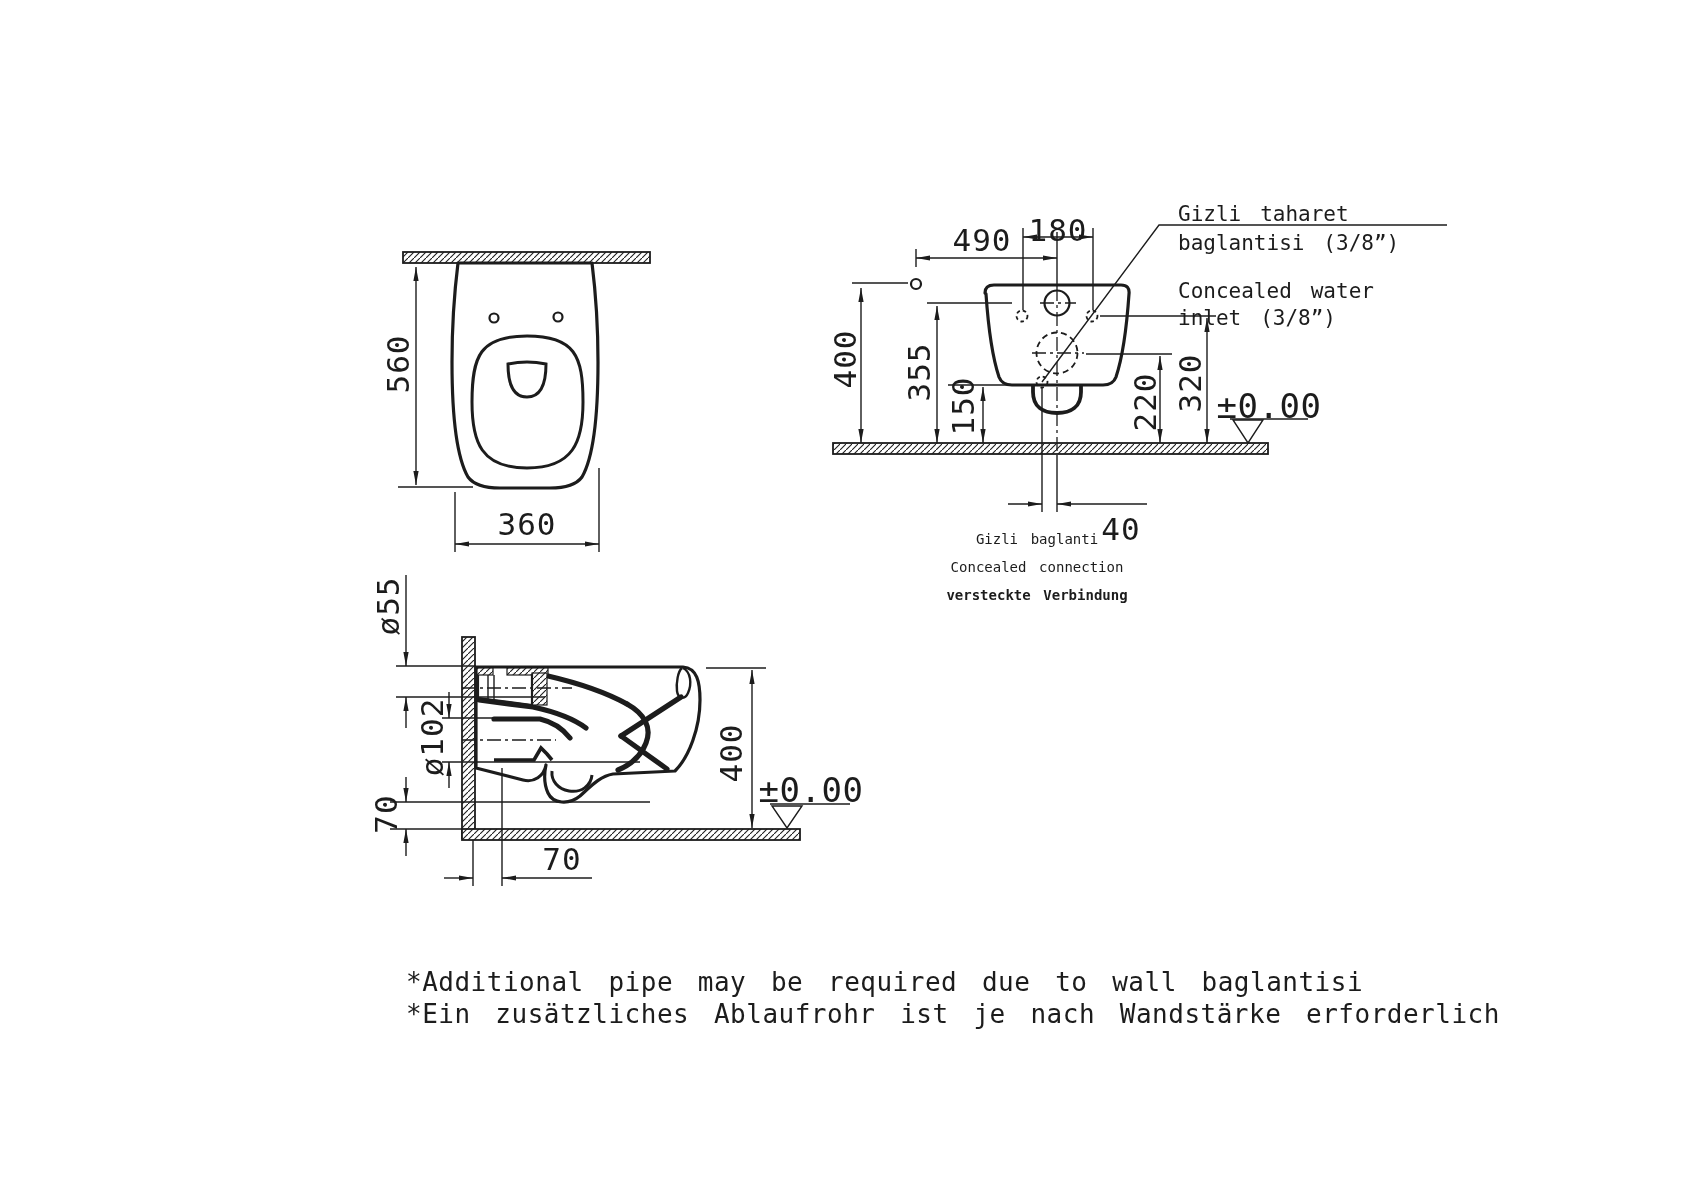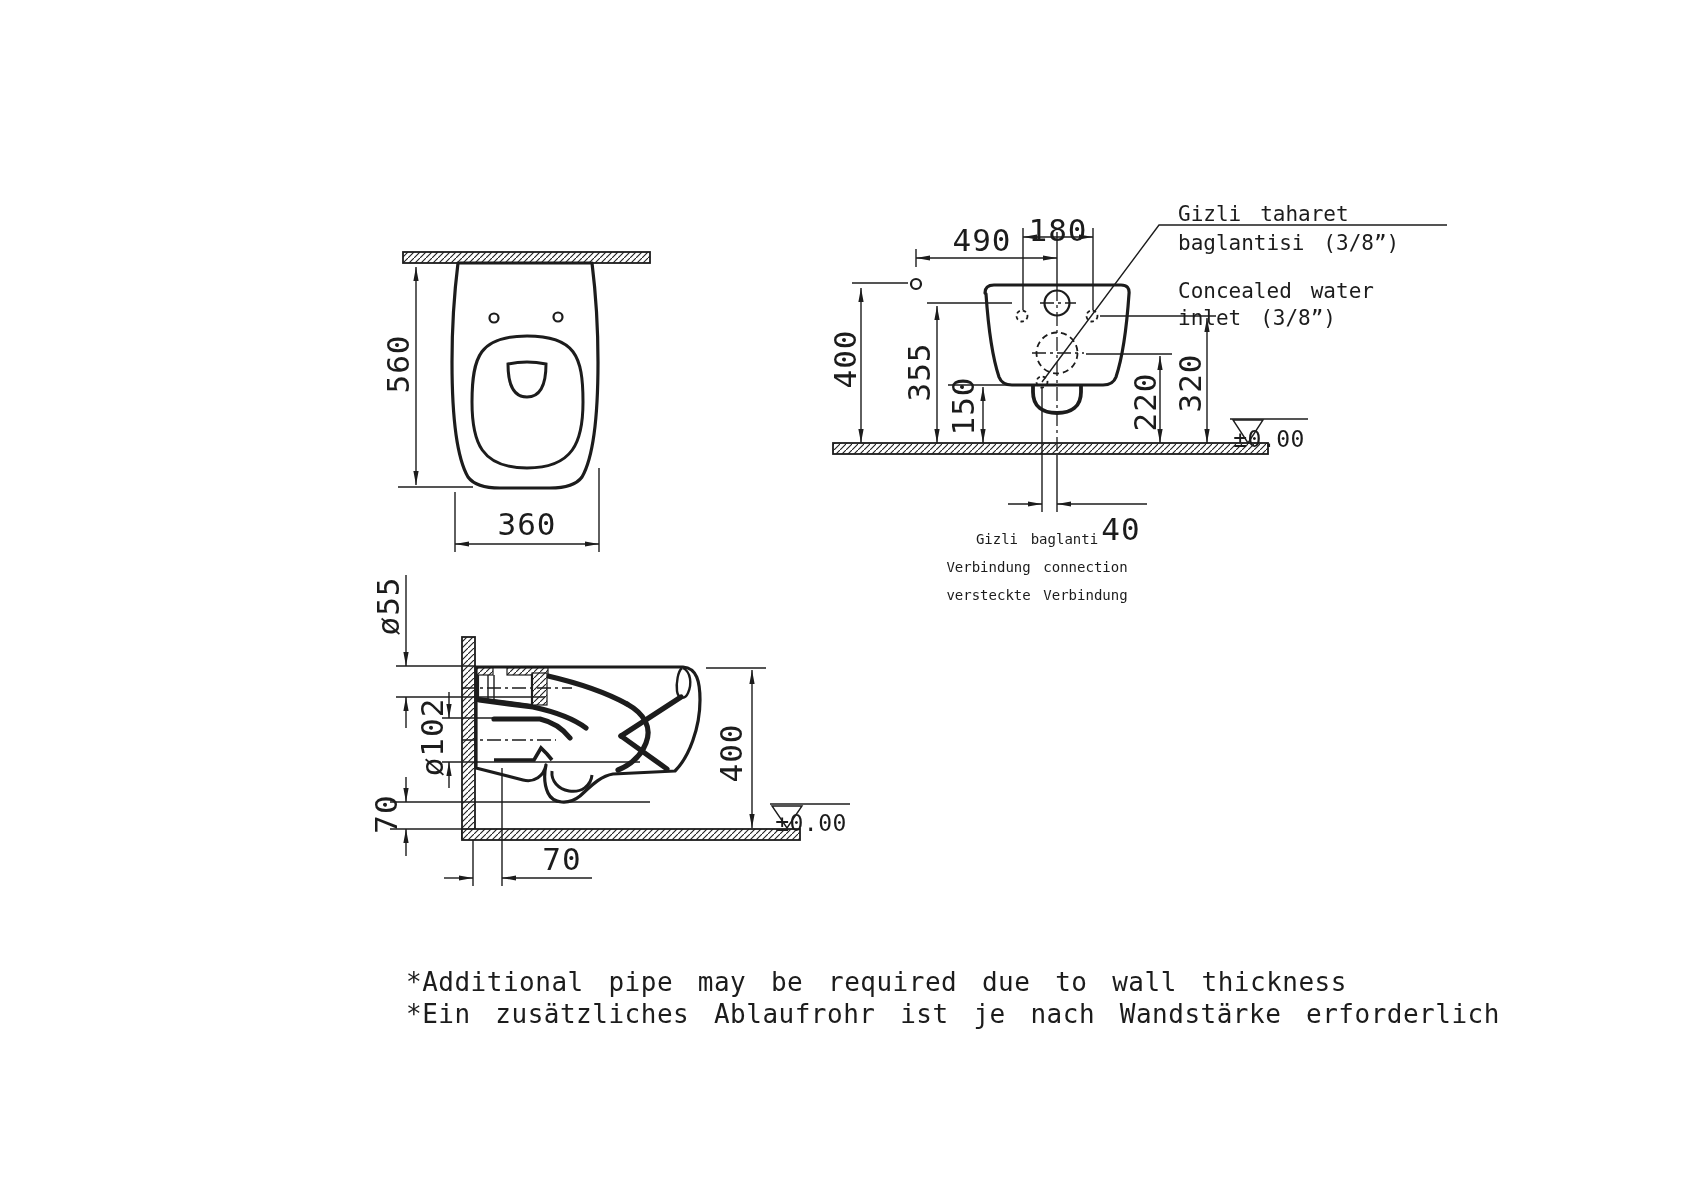--- a/index.html
+++ b/index.html
@@ -8,21 +8,21 @@
     font-family:"DejaVu Sans Mono",monospace;color:#1c1c1c;overflow:hidden;
   }
   #art{position:absolute;left:0;top:0;}
   .lbl{
     position:absolute;white-space:nowrap;color:#1c1c1c;
     transform:translate(-50%,-50%);line-height:1;
   }
   .lbl.rot{transform:translate(-50%,-50%) rotate(-90deg);}
   .lbl.la{transform:translate(0,-50%);margin-top:40px;}   
   .dim{font-size:31px;letter-spacing:1px;}
-  .datum{font-size:23px;letter-spacing:0.5px;margin-top:33px;}
+  .datum{font-size:34px;letter-spacing:0.5px;}
   .note{font-size:26px;word-spacing:0.33em;letter-spacing:0.5px;}
   .calloutsm{font-size:21px;word-spacing:0.3em;}
   .caption{font-size:14px;word-spacing:0.3em;}
 </style>
 </head>
 <body>
 
 <div id="canvas">
 
 <svg id="art" width="1696" height="1200" viewBox="0 0 1696 1200">
@@ -202,26 +202,26 @@
 <span class="lbl dim rot" style="left:1190px;top:383px;">320</span>
 <span class="lbl dim" style="left:1121px;top:486px;margin-top:43px;">40</span>
 <span class="lbl datum" style="left:1269px;top:406px;">±0.00</span>
 
 <span class="lbl calloutsm la" style="left:1178px;top:174px;">Gizli taharet</span>
 <span class="lbl calloutsm la" style="left:1178px;top:203px;">baglantisi (3/8”)</span>
 <span class="lbl calloutsm la" style="left:1178px;top:251px;">Concealed water</span>
 <span class="lbl calloutsm la" style="left:1178px;top:278px;text-align:center;">inlet (3/8”)</span>
 
 <span class="lbl caption" style="left:1037px;top:539px;">Gizli baglanti</span>
-<span class="lbl caption" style="left:1037px;top:567px;">Verbindung connection</span>
-<span class="lbl caption" style="left:1037px;top:595px;">versteckte Verbindung</span>
+<span class="lbl caption" style="left:1037px;top:567px;">Concealed connection</span>
+<span class="lbl caption" style="left:1037px;top:595px;font-weight:bold;">versteckte Verbindung</span>
 
 <span class="lbl dim rot" style="left:388px;top:606px;">ø55</span>
 <span class="lbl dim rot" style="left:432px;top:737px;">ø102</span>
 <span class="lbl dim rot" style="left:386px;top:814px;">70</span>
 <span class="lbl dim" style="left:562px;top:859px;">70</span>
 <span class="lbl dim rot" style="left:731px;top:753px;">400</span>
 <span class="lbl datum" style="left:811px;top:790px;">±0.00</span>
 
-<span class="lbl note la" style="left:406px;top:942px;">*Additional pipe may be required due to wall thickness</span>
+<span class="lbl note la" style="left:406px;top:942px;">*Additional pipe may be required due to wall baglantisi</span>
 <span class="lbl note la" style="left:406px;top:974px;">*Ein zusätzliches Ablaufrohr ist je nach Wandstärke erforderlich</span>
 
 </div>
 
 </body></html>

